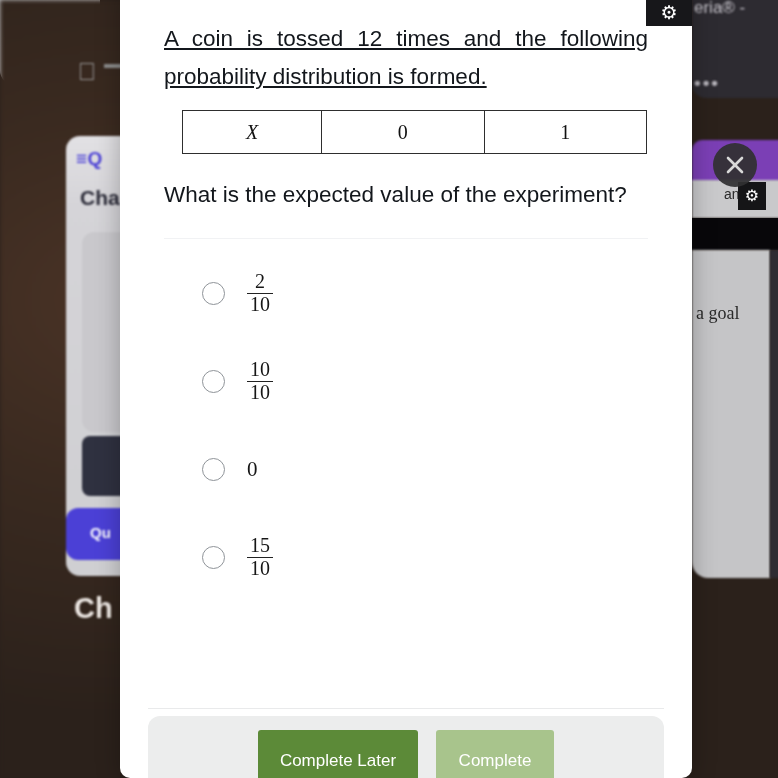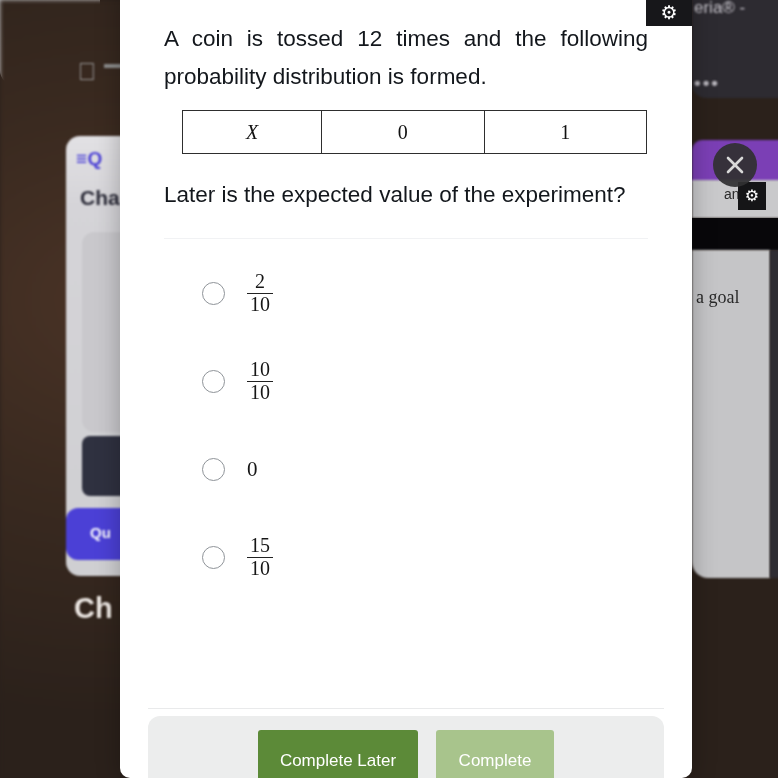--- a/index.html
+++ b/index.html
@@ -101,21 +101,21 @@
   }
   #bg-right-black{
     position:absolute;left:692px;top:218px;width:92px;height:32px;
     background:#08070a;filter:blur(.6px);
   }
   #bg-right-gray-b{
     position:absolute;left:692px;top:250px;width:78px;height:328px;
     background:#c5c5c7;border-radius:0 0 0 16px;filter:blur(.9px);
   }
   #bg-right-goal{
-    position:absolute;left:696px;top:287px;
+    position:absolute;left:696px;top:303px;
     font-size:18px;color:#2a2a2a;font-family:"Liberation Serif",serif;
     filter:blur(.6px);
   }
   #bg-right-edge{
     position:absolute;left:770px;top:250px;width:14px;height:328px;
     background:#2e2c32;filter:blur(1px);
   }
 
   
   #gear-badge-top{
@@ -150,21 +150,21 @@
     position:absolute;left:0;top:0;right:0;bottom:0;
     padding:22px 44px 0 44px;box-sizing:border-box;
   }
 
   .q-text{
     font-size:22.5px;line-height:38px;color:#13171c;
     text-align:justify;text-align-last:left;
     margin:0;
     -webkit-hyphens:none;hyphens:none;
   }
-  #question-intro{margin-top:14px;}
+  #question-intro{margin-top:14px;text-decoration:underline;}
 
   
   #dist-table{
     border-collapse:collapse;margin:14px 0 0 18px;
     width:465px;
     font-family:"Liberation Serif",serif;
     background:#fff;
   }
   #dist-table td{
     border:1.4px solid #2e2e2e;
@@ -276,21 +276,21 @@
         <tr>
           <td class="label-cell">
             <span class="mathvar">X</span>
           </td>
           <td>0</td>
           <td>1</td>
         </tr>
       </tbody>
     </table>
 
-    <p id="question-prompt" class="q-text">Later is the expected value of the experiment?</p>
+    <p id="question-prompt" class="q-text">What is the expected value of the experiment?</p>
 
     <div id="divider"></div>
 
     <ul id="options-list">
 
       <li class="option-row">
         <span class="radio-circle"></span>
         <span class="option-value">
           <span class="frac">
             <span class="num">2</span>

